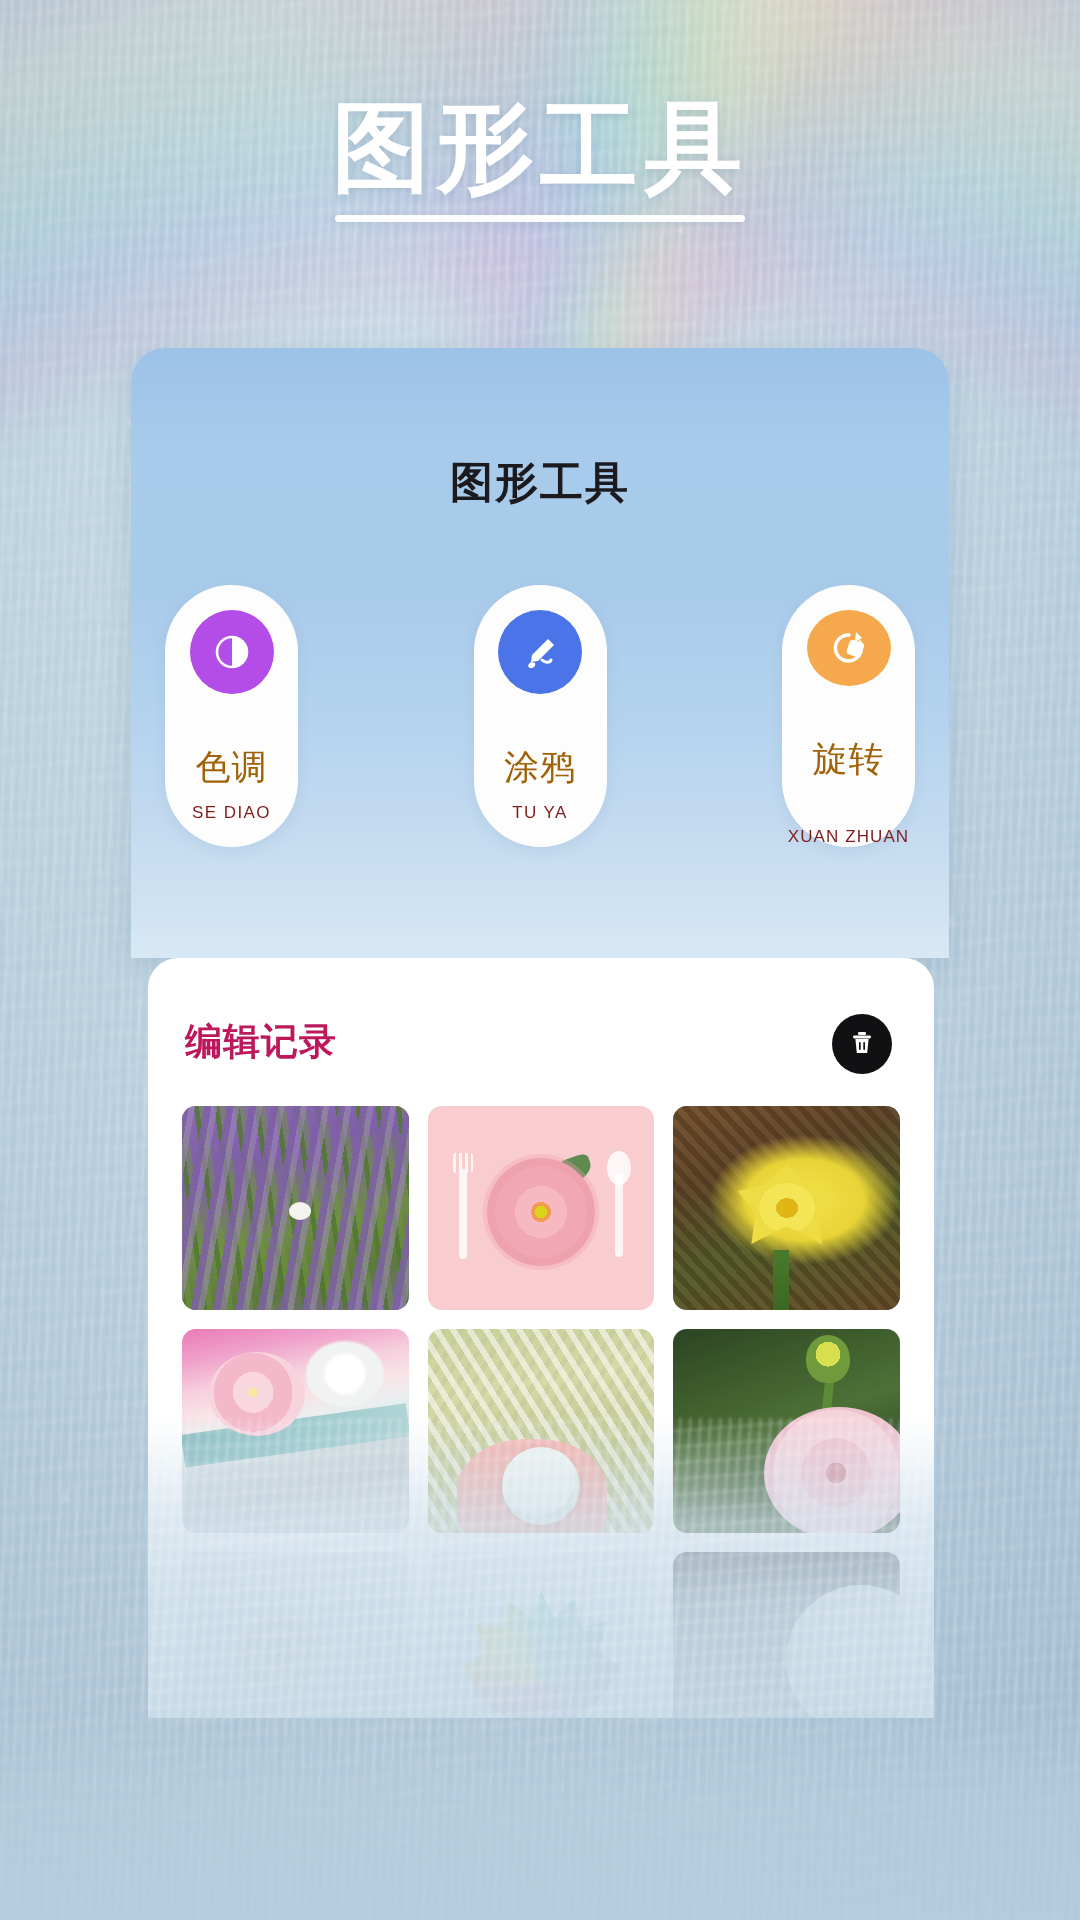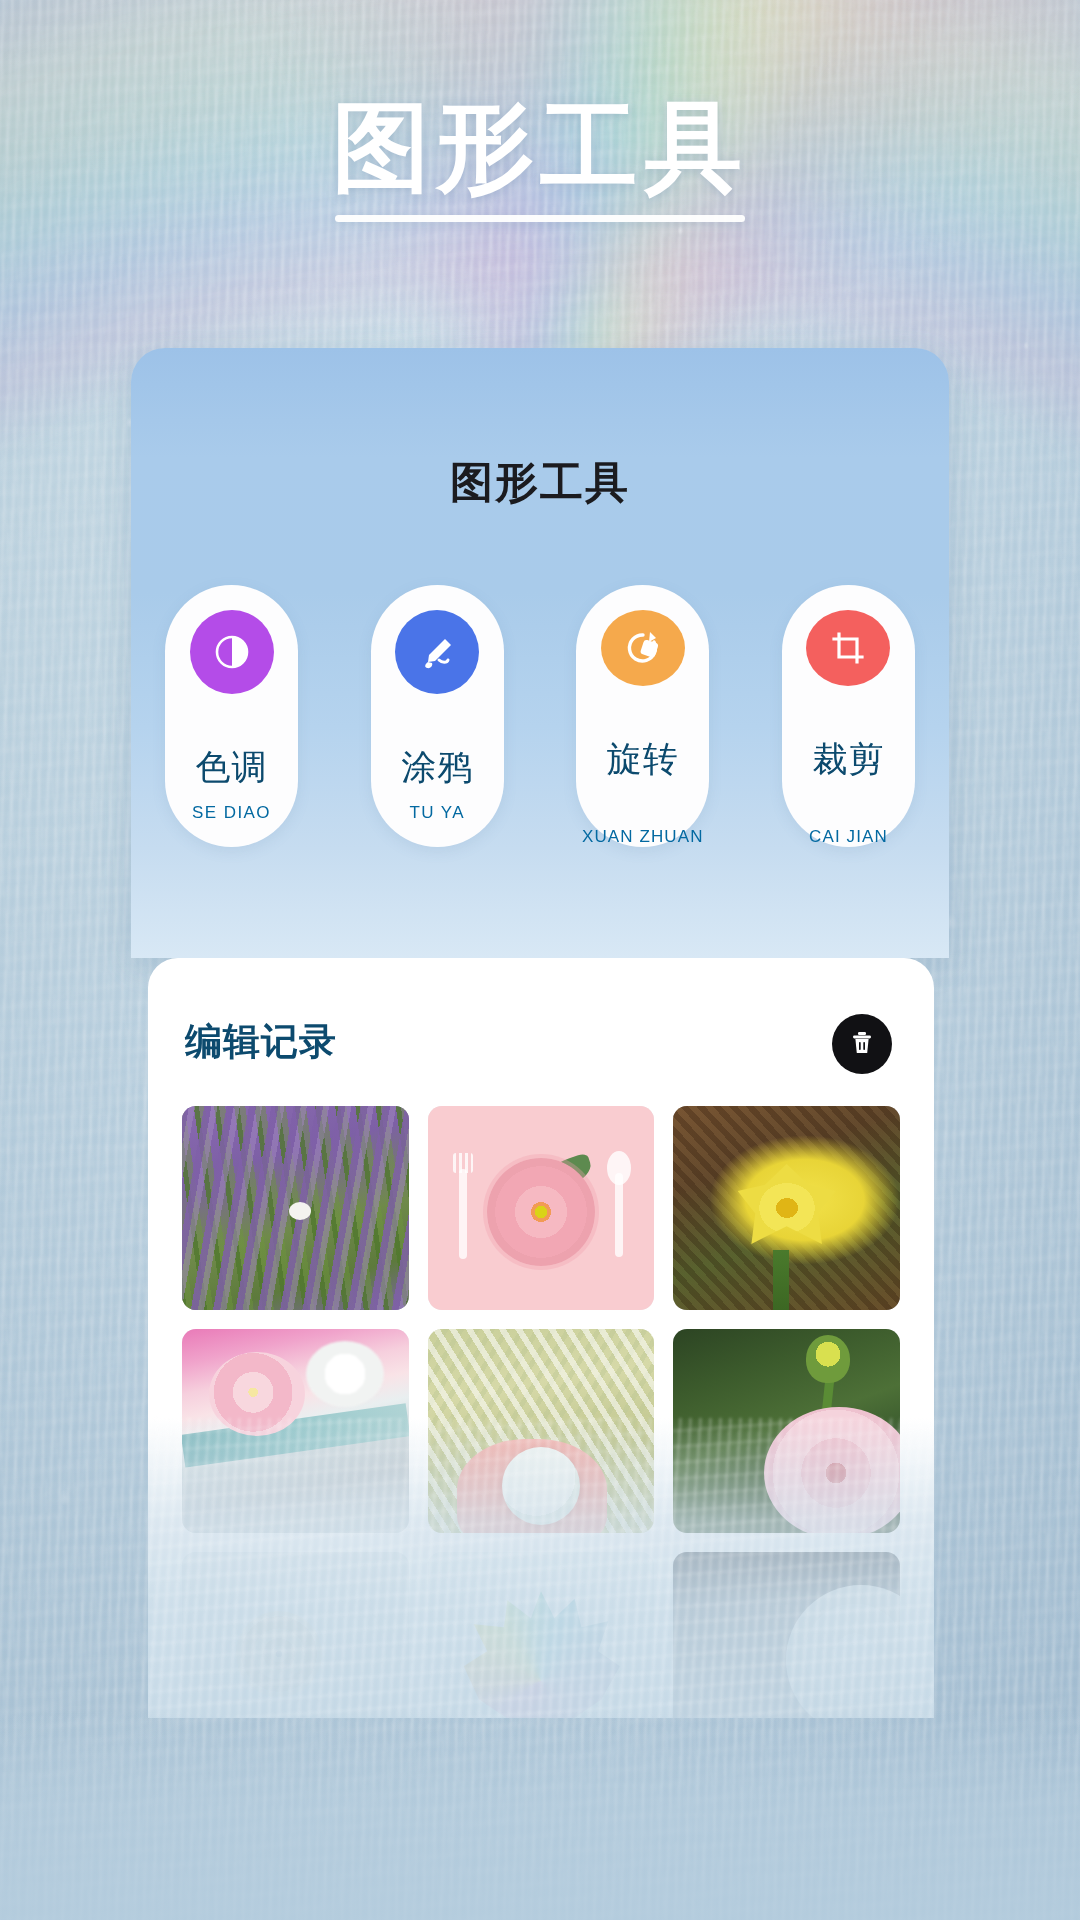--- a/index.html
+++ b/index.html
@@ -167,28 +167,28 @@
     border-radius:50%;
     margin-top:25px;
     display:flex; align-items:center; justify-content:center;
   }
   .tool .circle svg { display:block; }
   .tool .name {
     margin-top:50px;
     font-family:"DejaVu Sans","Liberation Sans",sans-serif;
     font-size:35px;
     font-weight:500;
-    color:#0c4a6e;
+    color:#a16207;
     letter-spacing:1px;
   }
   .tool .pinyin {
     margin-top:12px;
     font-family:"Liberation Sans",sans-serif;
     font-size:17px;
-    color:#0369a1;
+    color:#7f1d1d;
     letter-spacing:1.4px;
   }
   .tool.t-xuanzhuan .pinyin, .tool.t-caijian .pinyin { letter-spacing:1.1px;margin-top:44px; }
 
   
   #history-panel {
     position:absolute;
     left:148px; top:958px;
     width:786px; height:760px;
     background:#ffffff;
@@ -197,21 +197,21 @@
     overflow:hidden;
   }
   #history-panel .panel-head {
     display:flex; align-items:center; justify-content:space-between;
     padding:52px 42px 0 37px;
   }
   #history-panel .panel-title {
     font-family:"DejaVu Sans","Liberation Sans",sans-serif;
     font-size:37px;
     font-weight:bold;
-    color:#0c4a6e;
+    color:#be185d;
     letter-spacing:1px;
   }
   .trash-btn {
     width:60px; height:60px;
     border-radius:50%;
     background:#111114;
     display:flex; align-items:center; justify-content:center;
     border:none; cursor:pointer;
     margin-top:4px;
   }
@@ -467,30 +467,20 @@
         <svg width="46" height="46" viewBox="0 0 46 46">
           <path d="M23 10 A13 13 0 1 0 34 17" fill="none" stroke="#ffffff" stroke-width="3.4" stroke-linecap="round"></path>
           <path d="M30 7 L36 13 L29 17 Z" fill="#ffffff"></path>
           <rect x="22" y="16" width="15" height="15" rx="3" transform="rotate(18 29 23)" fill="#ffffff"></rect>
         </svg>
       </div>
       <div class="name">旋转</div>
       <div class="pinyin">XUAN ZHUAN</div>
     </div>
 
-    <div class="tool t-caijian">
-      <div class="circle" style="background:#f4605e">
-        <svg width="44" height="44" viewBox="0 0 44 44">
-          <path d="M13 8 L13 31 L36 31" fill="none" stroke="#ffffff" stroke-width="3.2" stroke-linecap="square"></path>
-          <path d="M8 13 L31 13 L31 36" fill="none" stroke="#ffffff" stroke-width="3.2" stroke-linecap="square"></path>
-        </svg>
-      </div>
-      <div class="name">裁剪</div>
-      <div class="pinyin">CAI JIAN</div>
-    </div>
 
 
   </div>
 </div>
 
 <div id="history-panel">
   <div class="panel-head">
     <div class="panel-title">编辑记录</div>
     <button class="trash-btn">
       <span>

